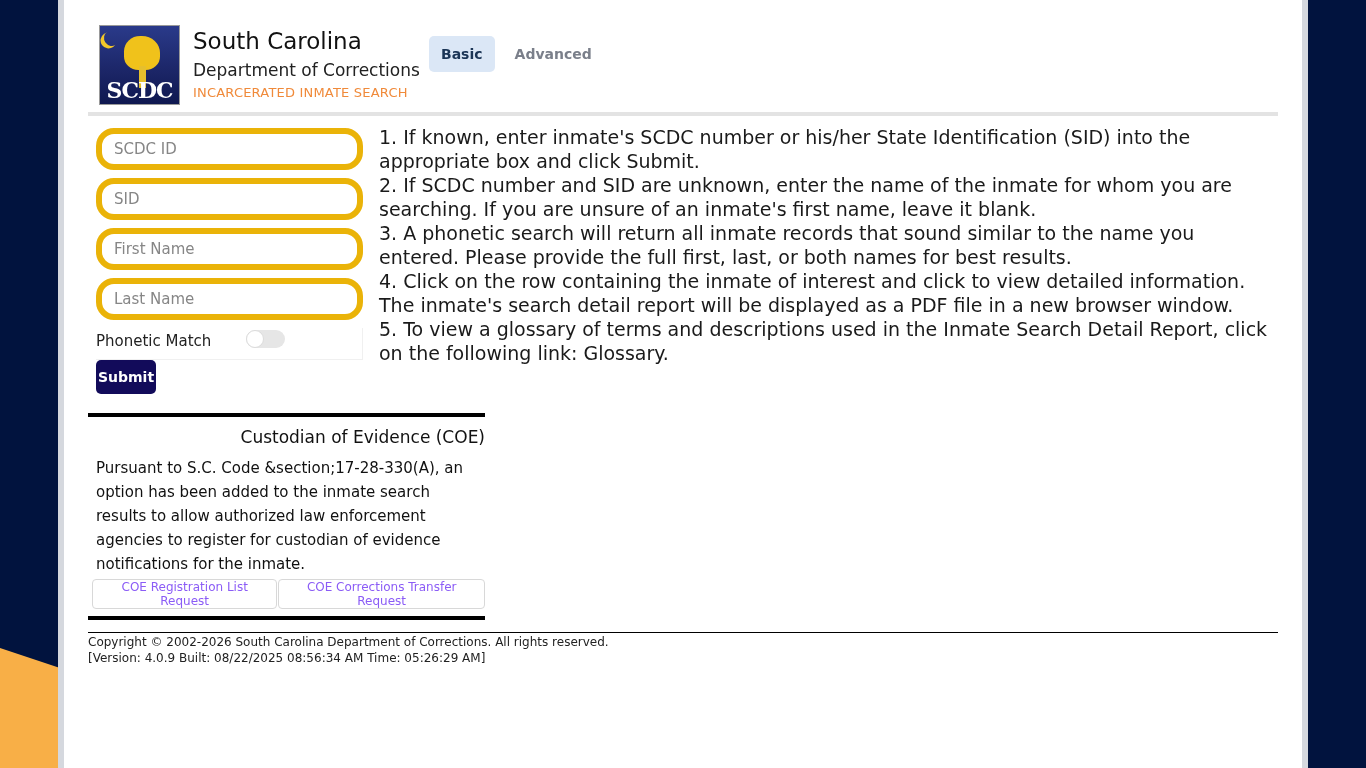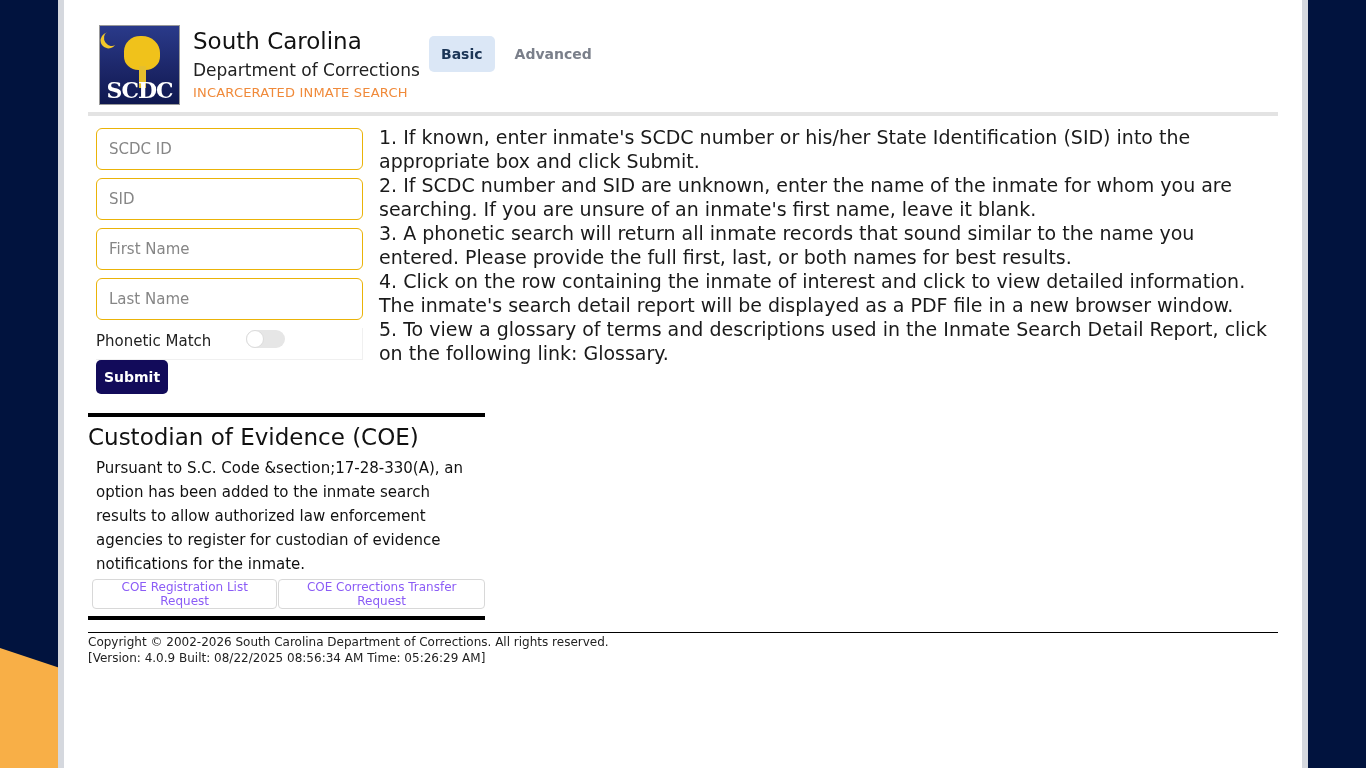--- a/index.html
+++ b/index.html
@@ -63,57 +63,57 @@
     .nav-tab.active { background: #dbe7f6; color: #1b3556; }
 
     .header-rule {
       position: absolute; left: 0; top: 112px; width: 1190px; height: 4px; background: #e3e3e3;
     }
 
     
     .form { position: absolute; left: 8px; top: 128px; width: 267px; }
     .field {
       display: block; width: 267px; height: 42px; margin-bottom: 8px;
-      border: 1px solid #eab308; border-radius: 6px; padding: 0 12px;
+      border: 6px solid #eab308; border-radius: 18px; padding: 0 12px;
       font-size: 15px; color: #333;
       font-family: "DejaVu Sans", "Liberation Sans", sans-serif;
     }
     .field::placeholder { color: #868686; }
     .phonetic-row {
       position: relative; width: 267px; height: 32px;
       border-bottom: 1px solid #f0f0f0; border-right: 1px solid #f0f0f0;
     }
     .phonetic-label {
       position: absolute; left: 0; top: 4px; font-size: 15px; color: #222;
     }
     .toggle {
       position: absolute; left: 150px; top: 2px; width: 39px; height: 18px;
       background: #e6e6e6; border-radius: 9px; cursor: pointer;
     }
     .toggle .knob {
       position: absolute; left: 0; top: 0; width: 18px; height: 18px;
       border-radius: 50%; background: #fff; border: 1px solid #dcdcdc;
     }
     .submit {
-      margin-top: 0; height: 34px; width: 72px; border: none; border-radius: 5px;
+      margin-top: 0; height: 34px; width: 60px; border: none; border-radius: 5px;
       background: #120b5a; color: #fff; font-weight: bold; font-size: 14px;
       font-family: "DejaVu Sans", "Liberation Sans", sans-serif; cursor: pointer;
     }
 
     
     .instructions {
       position: absolute; left: 291px; top: 125px; width: 900px;
       font-size: 19px; line-height: 24px; color: #1a1a1a;
     }
 
     
     .coe { position: absolute; left: 0; top: 413px; width: 397px; }
     .coe-rule-top { height: 4px; background: #000; }
     .coe-title {
-      text-align: left; font-size: 23px; color: #111; margin-top: 7px; line-height: 26px;
+      text-align: right; font-size: 17px; color: #111; margin-top: 7px; line-height: 26px;
     }
     .coe-body {
       padding: 0 8px; margin-top: 6px; font-size: 15px; line-height: 24px; color: #111;
     }
     .coe-buttons { display: flex; gap: 1px; padding-left: 4px; margin-top: 3px; }
     .coe-btn {
       height: 30px; padding: 0 10px; background: #fff; border: 1px solid #d8d8d8; border-radius: 4px;
       font-size: 12px; color: #8b5cf6; cursor: pointer;
       font-family: "DejaVu Sans", "Liberation Sans", sans-serif;
     }

